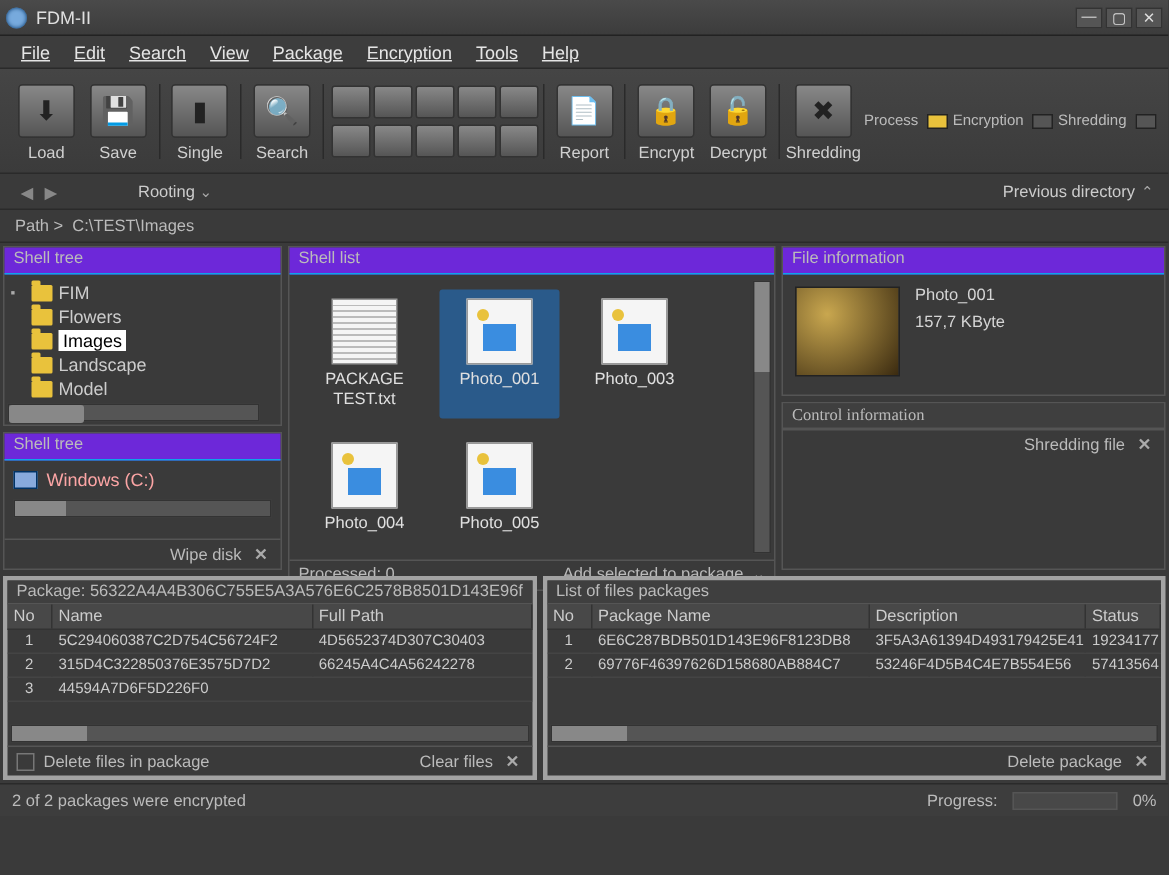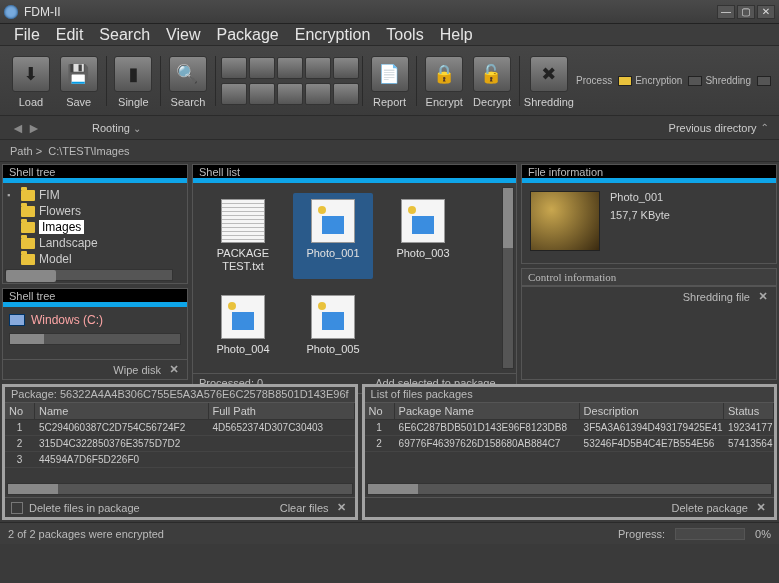--- a/index.html
+++ b/index.html
@@ -6,21 +6,21 @@
 body { background: #3a3a3a; width: 779px; height: 583px; overflow: hidden; color: #ccc; font-size: 11px; user-select: none; }
 
 
 .titlebar { height: 24px; background: linear-gradient(#4a4a4a,#3c3c3c); display: flex; align-items: center; padding: 0 4px; border-bottom: 1px solid #222; }
 .titlebar .app-icon { width: 14px; height: 14px; border-radius: 50%; background: #7ad; margin-right: 6px; box-shadow: inset 0 0 3px #036; }
 .titlebar .title { flex: 1; color: #e0e0e0; font-size: 12px; }
 .titlebar .winbtn { width: 18px; height: 14px; margin-left: 2px; background: #555; border: 1px solid #333; display: flex; align-items: center; justify-content: center; font-size: 10px; color: #ddd; cursor: pointer; }
 
 
 .menubar { height: 22px; background: #3d3d3d; display: flex; align-items: center; padding: 0 6px; border-bottom: 1px solid #2a2a2a; }
-.menubar span { padding: 2px 8px; color: #e5e5e5; font-size: 16px; cursor: pointer; }
+.menubar span { padding: 2px 8px; color: #e5e5e5; font-size: 12px; cursor: pointer; text-decoration: underline; }
 
 
 .toolbar { height: 70px; background: linear-gradient(#454545,#3b3b3b); display: flex; align-items: center; padding: 4px 8px; border-bottom: 1px solid #2a2a2a; gap: 2px; }
 .tbtn { width: 52px; height: 62px; display: flex; flex-direction: column; align-items: center; justify-content: flex-end; padding-bottom: 4px; cursor: pointer; border-radius: 3px; }
 .tbtn .ticon { width: 38px; height: 36px; background: linear-gradient(#888,#555); border: 1px solid #333; border-radius: 3px; display:flex; align-items:center; justify-content:center; font-size:18px; color:#222; }
 .tbtn .tlabel { margin-top: 4px; font-size: 11px; color: #d0d0d0; }
 .tsep { width: 1px; height: 50px; background: #2a2a2a; margin: 0 2px; }
 .tsmall { width: 26px; height: 22px; background: linear-gradient(#888,#555); border: 1px solid #333; border-radius: 2px; margin: 1px; cursor:pointer; }
 .tsmallgrid { display: grid; grid-template-columns: repeat(3, 26px); grid-template-rows: repeat(2, 24px); gap: 2px; align-content: center; }
 .status-indic { margin-left: auto; display: flex; flex-direction: row; gap: 3px; font-size: 10px; color: #bbb; }
@@ -33,21 +33,21 @@
 .navrow .arrow { width: 16px; height: 16px; display:flex; align-items:center; justify-content:center; color:#888; cursor:pointer; font-size:14px; }
 .navrow .rooting { margin-left: 50px; color: #ccc; cursor:pointer; }
 .navrow .prev { margin-left: auto; color: #ccc; cursor:pointer; display:flex; align-items:center; gap:4px; }
 
 
 .pathrow { height: 22px; background: #3a3a3a; display: flex; align-items: center; padding: 0 10px; border-bottom: 1px solid #2a2a2a; color:#bbb; }
 
 
 .mainarea { display: flex; height: 220px; }
 .panel { background: #3a3a3a; border: 1px solid #555; margin: 2px; display: flex; flex-direction: column; }
-.panel-title { height: 18px; padding: 1px 6px; color: #bbb; font-size: 11px; border-bottom: 5px solid #0ea5e9; background:#000000; }
+.panel-title { height: 18px; padding: 1px 6px; color: #bbb; font-size: 11px; border-bottom: 1px solid #0ea5e9; background:#6d28d9; }
 .panel-body { flex: 1; overflow: hidden; position: relative; }
 
 .left-col { width: 190px; display: flex; flex-direction: column; }
 .mid-col { flex: 1; display:flex; flex-direction:column;}
 .right-col { width: 260px; display:flex; flex-direction:column;}
 
 
 .tree { padding: 4px 2px; font-size: 12px; }
 .tree-item { display: flex; align-items: center; padding: 1px 2px; gap: 4px; cursor:pointer; }
 .tree-item .exp { width:10px; color:#aaa; font-size:9px; }
@@ -346,20 +346,21 @@
     </div>
     <div class="tbl-body" id="pkgrows">
         <div class="tbl-row">
           <div class="td" style="width:30px;text-align:center;">1</div>
           <div class="td" style="flex:1.2;">5C294060387C2D754C56724F2</div>
           <div class="td" style="flex:1;">4D5652374D307C30403</div>
         </div>
         <div class="tbl-row">
           <div class="td" style="width:30px;text-align:center;">2</div>
           <div class="td" style="flex:1.2;">315D4C322850376E3575D7D2</div>
+          <div class="td" style="flex:1;">66245A4C4A56242278</div>
         </div>
         <div class="tbl-row">
           <div class="td" style="width:30px;text-align:center;">3</div>
           <div class="td" style="flex:1;">44594A7D6F5D226F0</div>
         </div>
       </div>
     <div class="hscroll">
         <div class="hthumb"></div>
       </div>
     <div class="tfooter">

